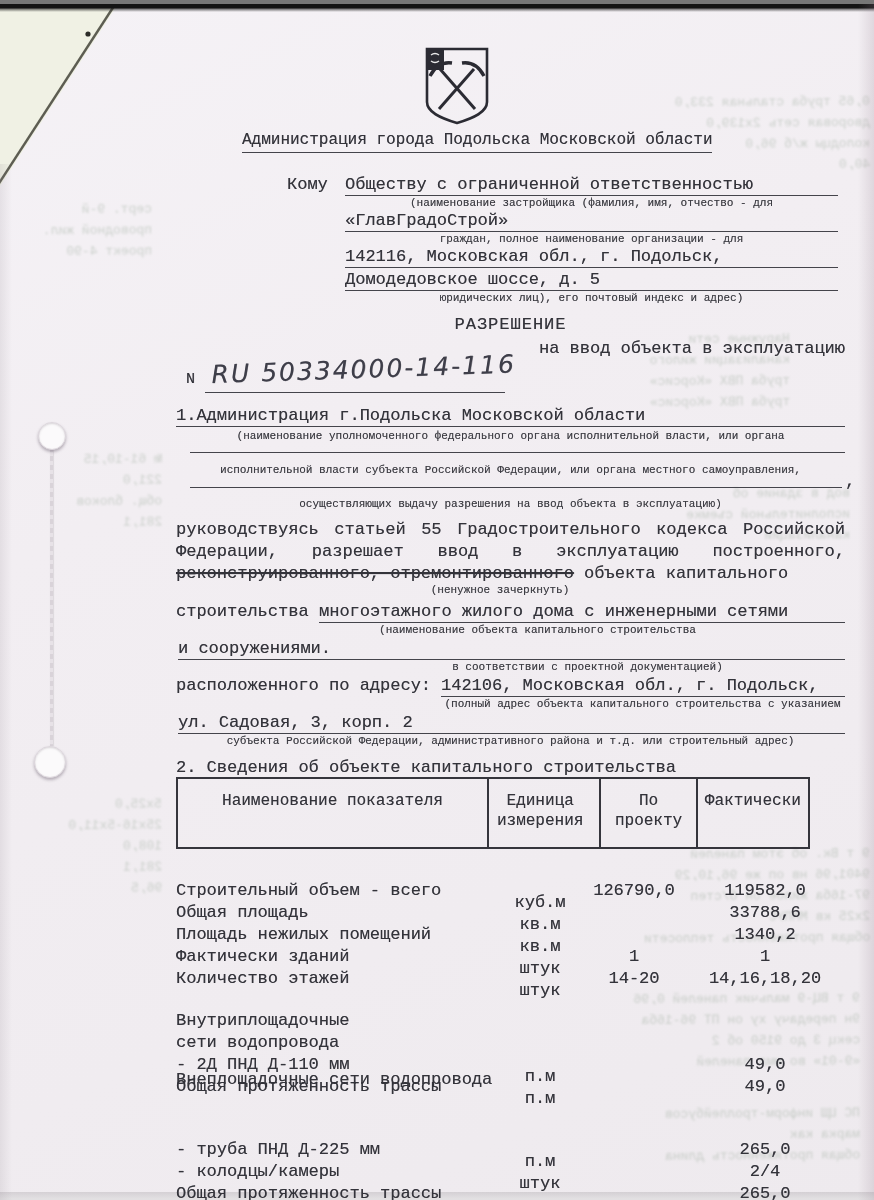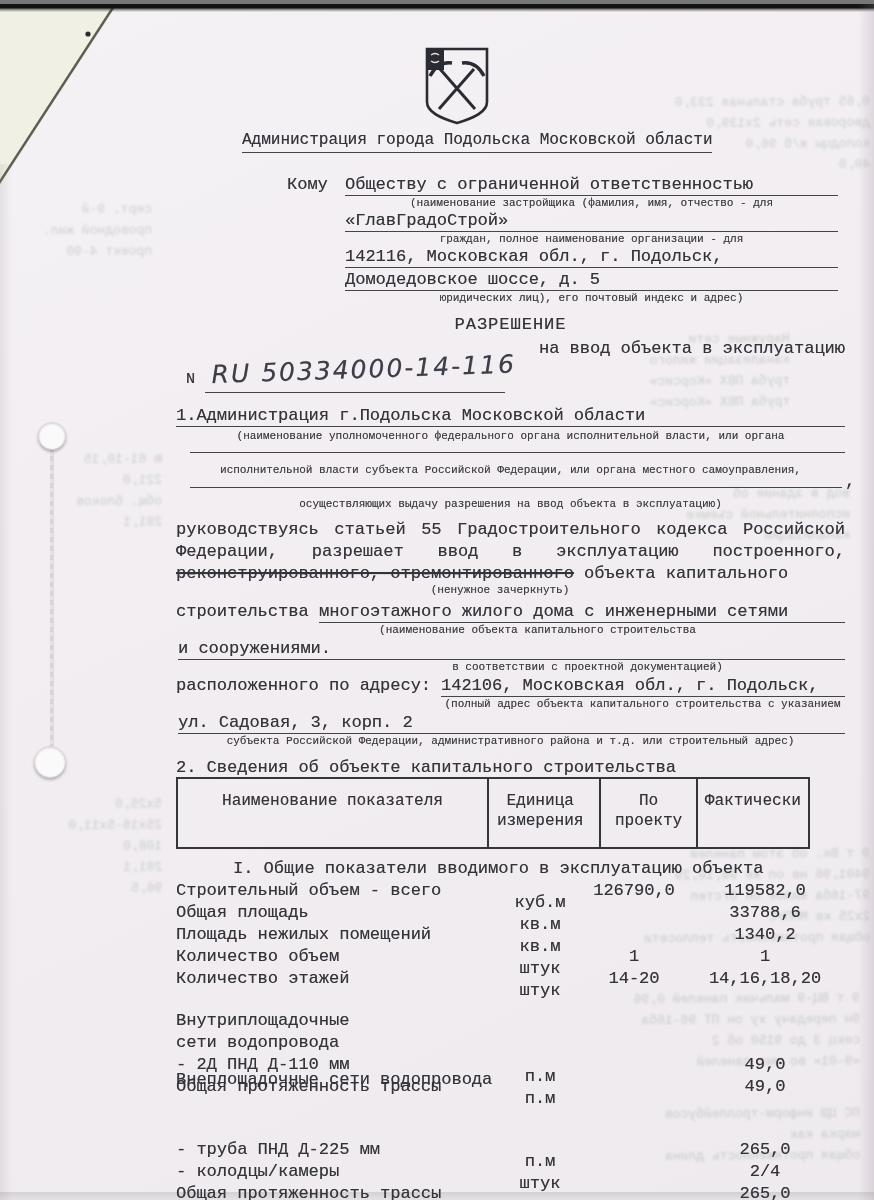--- a/index.html
+++ b/index.html
@@ -161,42 +161,41 @@
 
   <div class="abs t" style="left:176px;top:754px;">2. Сведения об объекте капитального строительства</div>
 
   <div class="abs tbl" style="left:176px;top:773px;width:634px;height:72px;">
     <div class="th c1" style="width:311px;">Наименование показателя</div>
     <div class="th c2" style="width:113px;padding-left:4px;padding-right:12px;box-sizing:border-box;white-space:normal;">Единица измерения</div>
     <div class="th c3" style="width:97px;">По проекту</div>
     <div class="th c4" style="width:113px;">Фактически</div>
   </div>
 
-  <div class="abs t" style="left:233px;top:855px;">I. Общие показатели вводимого в эксплуатацию объекта</div>
 
   <div class="row t" style="top:877px;">
     <span class="rn">Строительный объем - всего</span>
     <span class="ru">куб.м</span>
     <span class="rp">126790,0</span>
     <span class="ra">119582,0</span>
   </div>
   <div class="row t" style="top:899px;">
     <span class="rn">Общая площадь</span>
     <span class="ru">кв.м</span>
     <span class="rp"></span>
     <span class="ra">33788,6</span>
   </div>
   <div class="row t" style="top:921px;">
     <span class="rn">Площадь нежилых помещений</span>
     <span class="ru">кв.м</span>
     <span class="rp"></span>
     <span class="ra">1340,2</span>
   </div>
   <div class="row t" style="top:943px;">
-    <span class="rn">Количество объем</span>
+    <span class="rn">Фактически зданий</span>
     <span class="ru">штук</span>
     <span class="rp">1</span>
     <span class="ra">1</span>
   </div>
   <div class="row t" style="top:965px;">
     <span class="rn">Количество этажей</span>
     <span class="ru">штук</span>
     <span class="rp">14-20</span>
     <span class="ra">14,16,18,20</span>
   </div>

